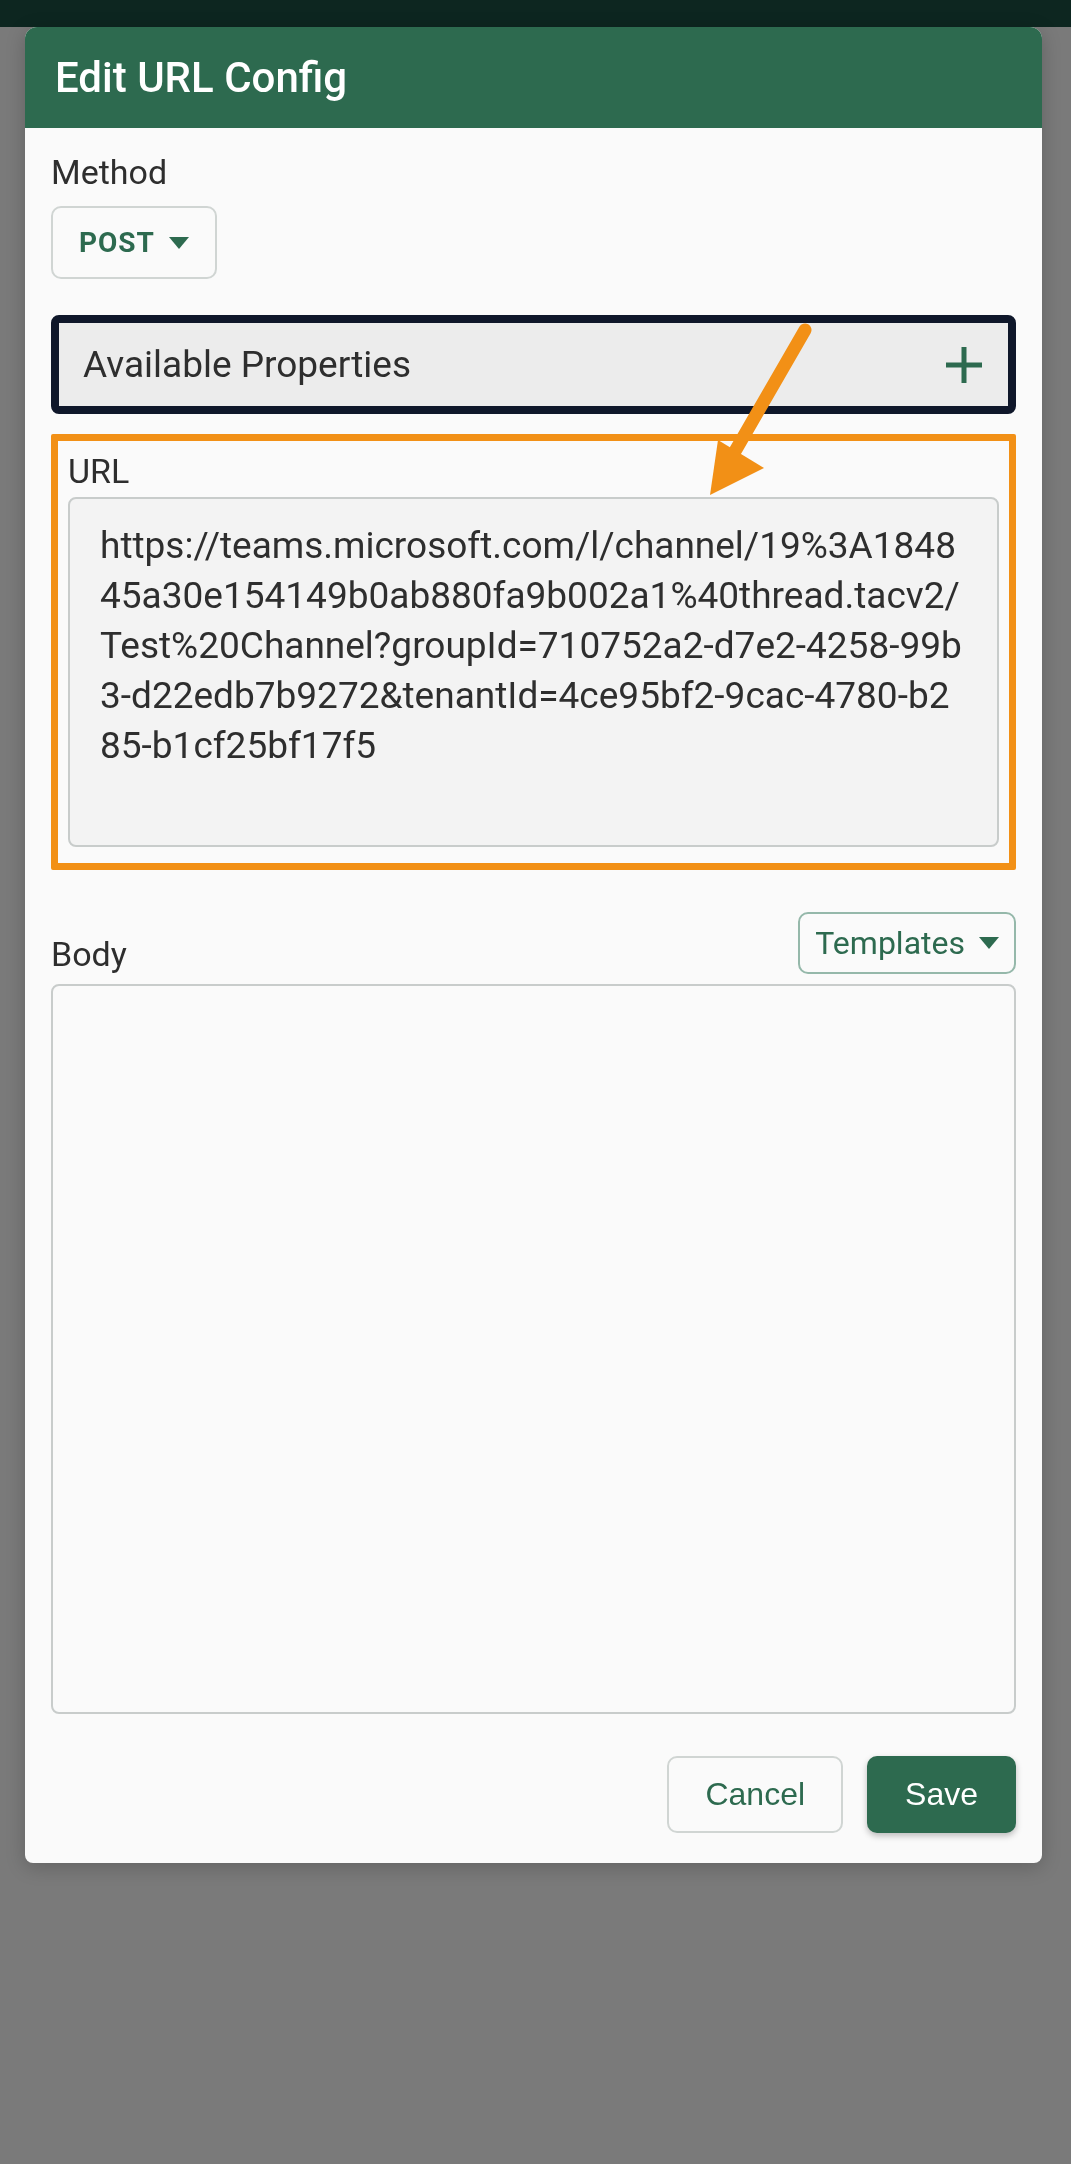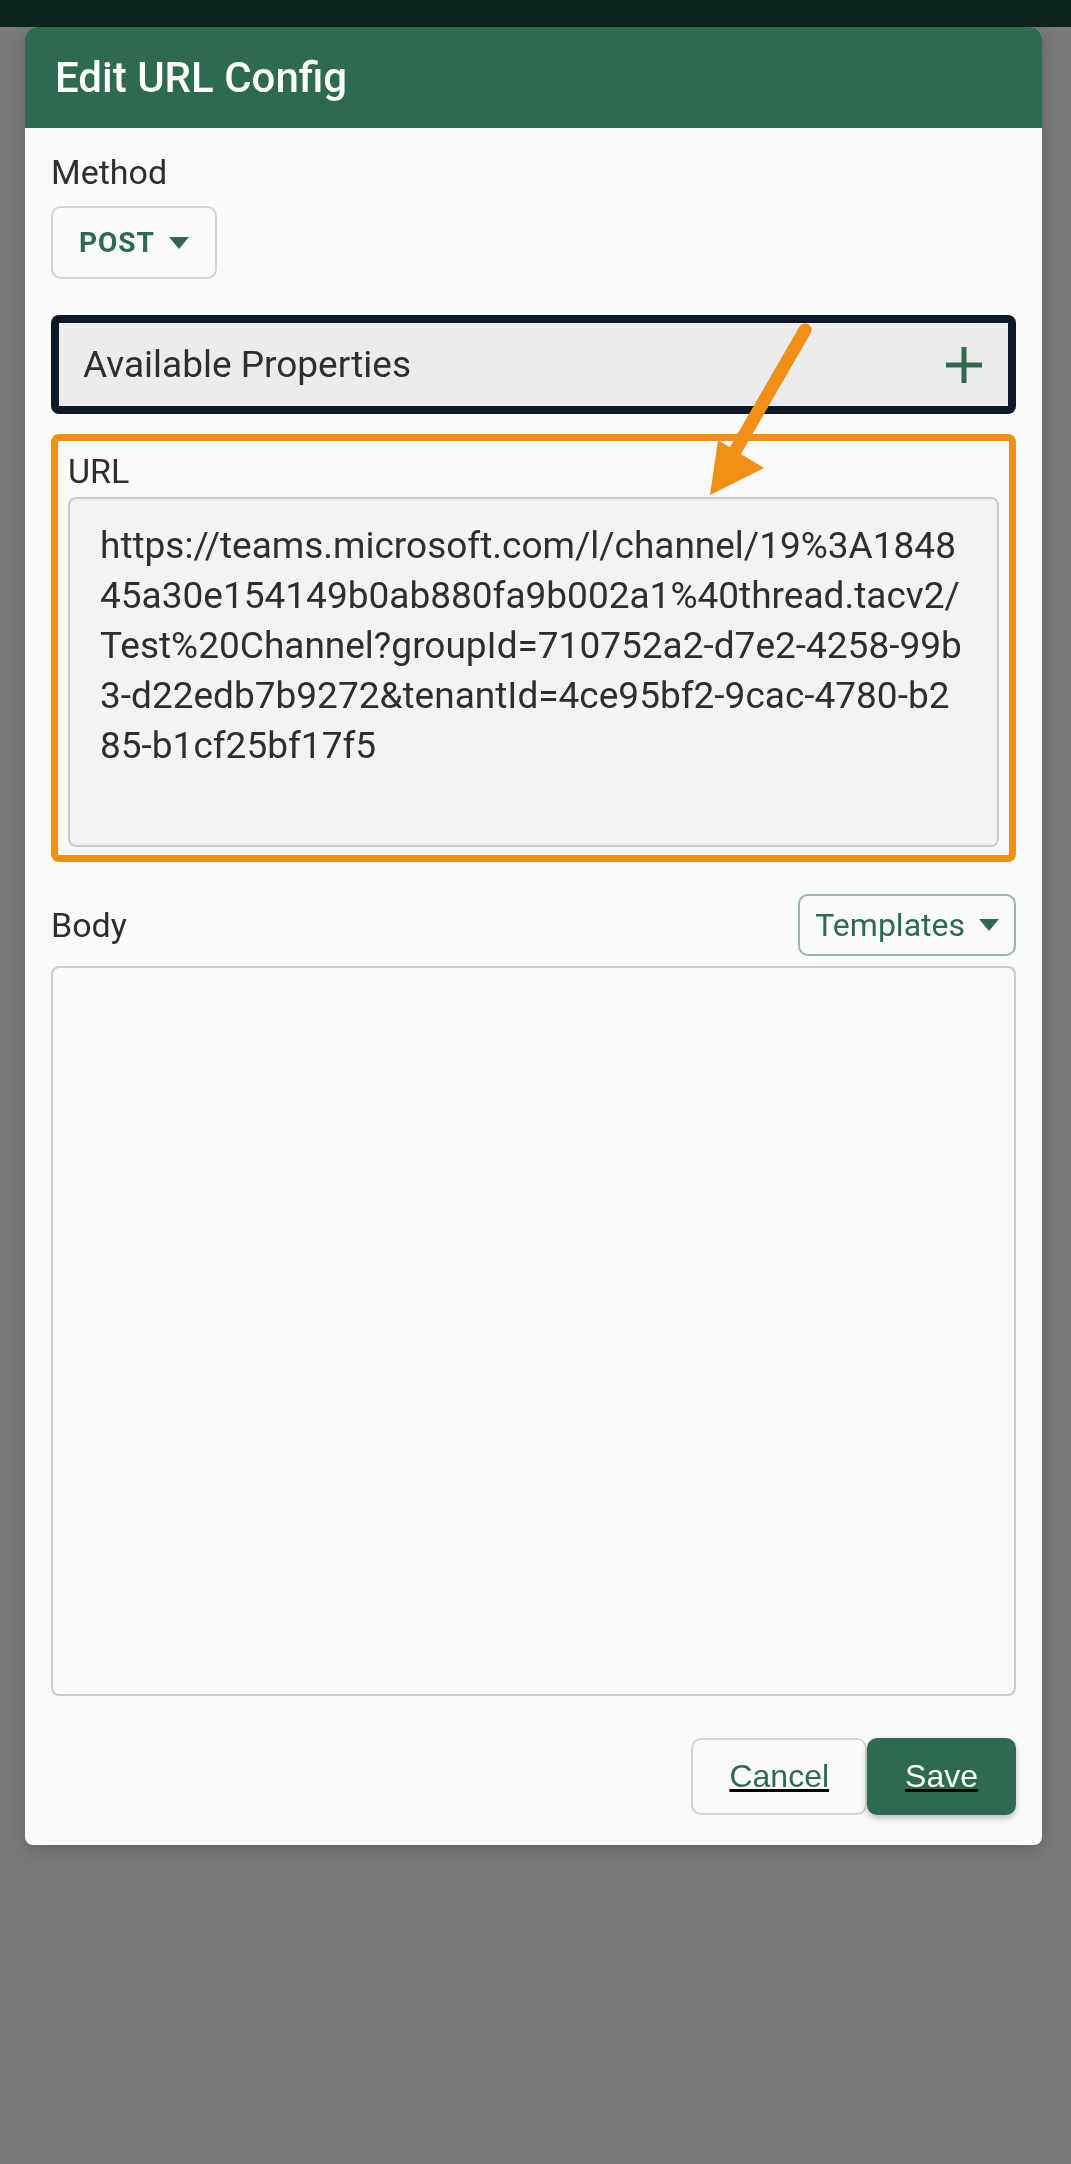--- a/index.html
+++ b/index.html
@@ -104,23 +104,23 @@
     }
     .plus-icon::after {
       top: 50%;
       left: 2px;
       right: 2px;
       height: 5px;
       transform: translateY(-50%);
     }
     .highlight-box {
       border: 7px solid #f29016;
-      border-radius: 8px;
-      padding: 10px 10px 4px 10px;
-      margin-bottom: 32px;
+      border-radius: 2px;
+      padding: 10px 10px 12px 10px;
+      margin-bottom: 42px;
       position: relative;
     }
     .url-label {
       font-size: 34px;
       color: #2e2e2e;
       margin-bottom: 6px;
     }
     .url-textarea {
       width: 100%;
       height: 350px;
@@ -135,21 +135,21 @@
       line-height: 1.35;
       overflow-wrap: break-word;
       word-break: break-all;
       overflow: hidden;
     }
     .body-section {
       position: relative;
     }
     .body-row {
       display: flex;
-      align-items: center;
+      align-items: flex-end;
       justify-content: space-between;
       margin-bottom: 10px;
     }
     .body-label {
       font-size: 34px;
       color: #2e2e2e;
     }
     .templates-button {
       display: inline-flex;
       align-items: center;
@@ -171,22 +171,22 @@
       border-radius: 8px;
       background: #fafafa;
       padding: 22px;
       font-size: 32px;
       resize: none;
       font-family: inherit;
     }
     .footer-buttons {
       display: flex;
       justify-content: flex-end;
+      gap: 24px;
       margin-top: 38px;
-      text-decoration: underline;
     }
     .btn {
       padding: 18px 36px;
       border-radius: 10px;
       font-size: 32px;
       font-weight: 500;
       cursor: pointer;
       border: 2px solid transparent;
     }
     .btn-cancel {

